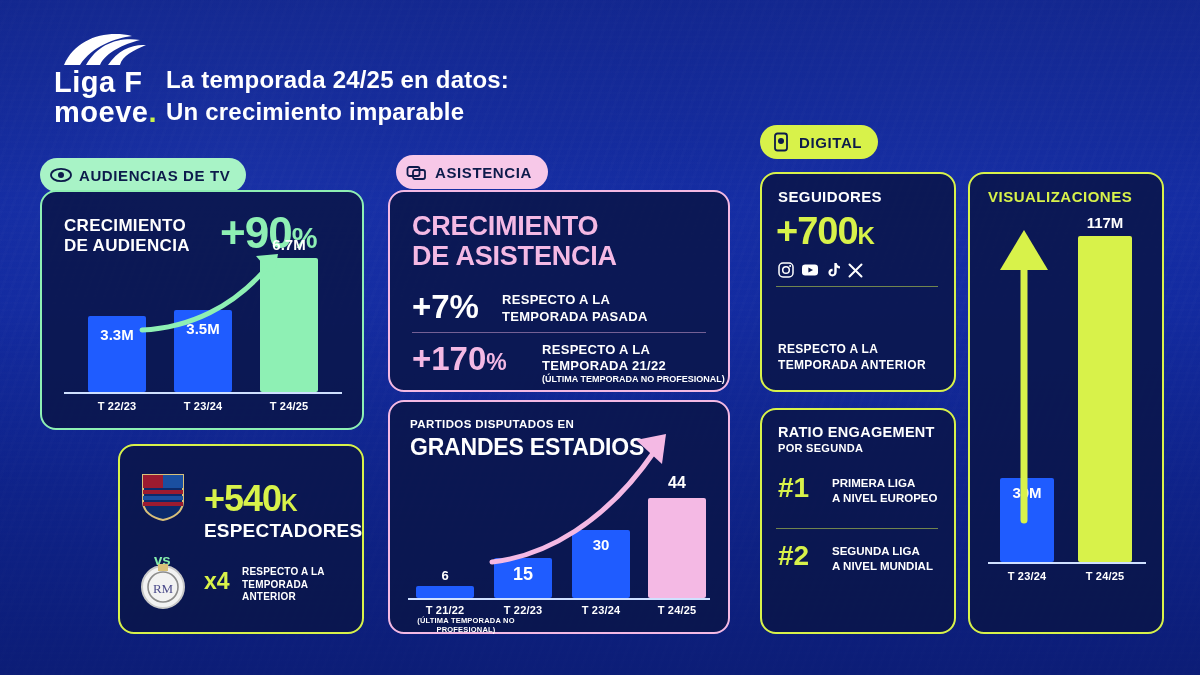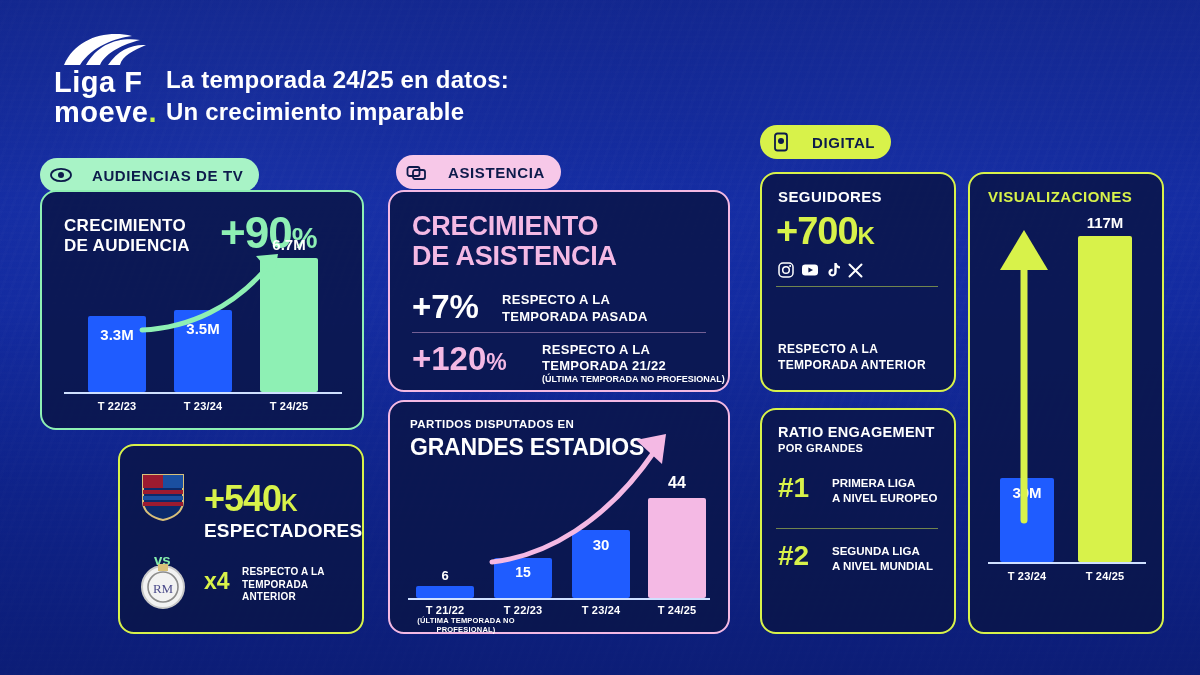--- a/index.html
+++ b/index.html
@@ -30,21 +30,21 @@
   
   .logo{position:absolute;left:44px;top:32px;width:110px;height:82px;margin-left:10px;}
   .logo .wave{position:absolute;left:8px;top:0;}
   .logo .ligaf{position:absolute;left:0;top:34px;color:#fff;font-size:29px;font-weight:bold;letter-spacing:.5px;}
   .logo .moeve{position:absolute;left:0;top:64px;color:#fff;font-size:29px;font-weight:bold;letter-spacing:.5px;}
   .logo .moeve .dot{color:#c9f24a;}
   .headline{position:absolute;left:166px;top:64px;color:#ffffff;font-weight:bold;font-size:24px;line-height:1.32;letter-spacing:.2px;}
 
   
   .pill{
-    position:absolute;display:flex;align-items:center;gap:20px;
+    position:absolute;display:flex;align-items:center;gap:7px;
     border-radius:20px;padding:6px 16px 6px 10px;font-weight:bold;font-size:15px;letter-spacing:.6px;
     color:#0d1b4b;
   }
   .pill .ic{width:22px;height:22px;display:inline-flex;align-items:center;justify-content:center;}
 
   #pill-tv{left:40px;top:158px;background:#a8f3c6;}
   #pill-asis{left:396px;top:155px;background:#f7c8e8;}
   #pill-digital{left:760px;top:125px;background:#d8f24a;}
 
   
@@ -226,42 +226,42 @@
     <div class="t1">
       <div>CRECIMIENTO</div>
       <div>DE ASISTENCIA</div>
     </div>
     <div class="p7">+7%</div>
     <div class="p7txt">
       <div>RESPECTO A LA</div>
       <div>TEMPORADA PASADA</div>
     </div>
     <div class="sep"></div>
-    <div class="p120"><span>+120</span><span class="pct">%</span></div>
+    <div class="p120"><span>+170</span><span class="pct">%</span></div>
     <div class="p120txt">
       <div>RESPECTO A LA</div>
       <div>TEMPORADA 21/22</div>
     </div>
     <div class="p120note">(ÚLTIMA TEMPORADA NO PROFESIONAL)</div>
   </div>
 
   <div class="card bord-pink" id="card-estadios">
     <div class="k1">PARTIDOS DISPUTADOS EN</div>
     <div class="k2">GRANDES ESTADIOS</div>
 
     <div>
       <div class="axis" style="left:18px;top:196px;width:302px;"></div>
 
       <div class="bar" style="left:26px;top:184px;width:58px;height:12px;background:#1f5cff;"></div>
       <div class="bar" style="left:104px;top:156px;width:58px;height:40px;background:#1f5cff;"></div>
       <div class="bar" style="left:182px;top:128px;width:58px;height:68px;background:#1f5cff;"></div>
       <div class="bar" style="left:258px;top:96px;width:58px;height:100px;background:#f4b9e4;"></div>
 
       <div class="barlabel" style="left:26px;top:166px;width:58px;font-size:13px;">6</div>
-      <div class="barlabel" style="left:104px;top:162px;width:58px;font-size:14px;">15</div>
+      <div class="barlabel" style="left:104px;top:162px;width:58px;font-size:18px;">15</div>
       <div class="barlabel" style="left:182px;top:134px;width:58px;font-size:15px;">30</div>
       <div class="barlabel" style="left:258px;top:72px;width:58px;font-size:16px;">44</div>
 
       <div class="xlabel" style="left:20px;top:202px;width:70px;">T 21/22</div>
       <div class="xlabel" style="left:98px;top:202px;width:70px;">T 22/23</div>
       <div class="xlabel" style="left:176px;top:202px;width:70px;">T 23/24</div>
       <div class="xlabel" style="left:252px;top:202px;width:70px;">T 24/25</div>
 
       <div class="xlabel" style="left:6px;top:214px;width:140px;font-size:7.5px;">(ÚLTIMA TEMPORADA NO PROFESIONAL)</div>
 
@@ -294,21 +294,21 @@
     </div>
     <div class="sep"></div>
     <div class="n2txt">
       <div>RESPECTO A LA</div>
       <div>TEMPORADA ANTERIOR</div>
     </div>
   </div>
 
   <div class="card bord-lime" id="card-ratio">
     <div class="t1">RATIO ENGAGEMENT</div>
-    <div class="t2">POR GRANDES</div>
+    <div class="t2">POR SEGUNDA</div>
     <div class="r1">#1</div>
     <div class="r1txt">
       <div>PRIMERA LIGA</div>
       <div>A NIVEL EUROPEO</div>
     </div>
     <div class="sep"></div>
     <div class="r2">#2</div>
     <div class="r2txt">
       <div>SEGUNDA LIGA</div>
       <div>A NIVEL MUNDIAL</div>

